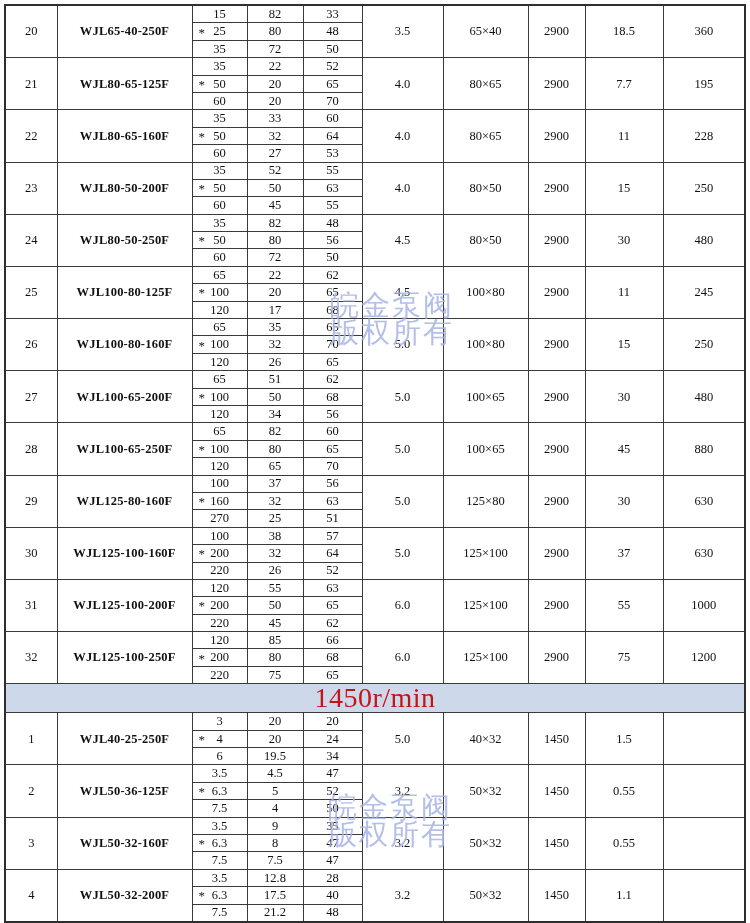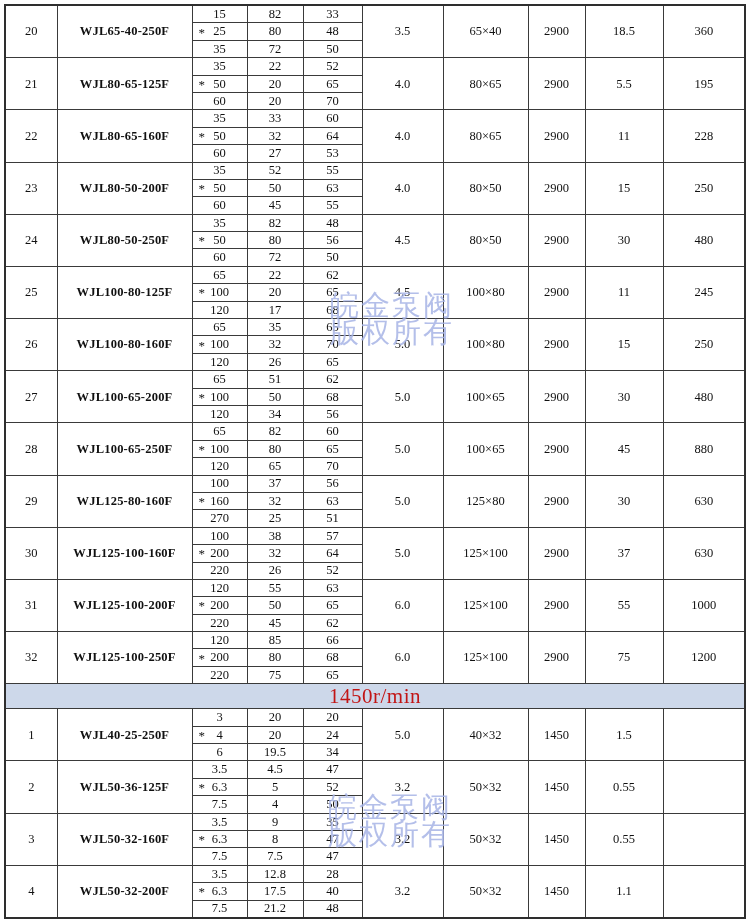--- a/index.html
+++ b/index.html
@@ -31,21 +31,21 @@
   }
   td.c-model{font-size:12.5px;letter-spacing:0.2px;font-weight:bold;}
   td.c-flow{position:relative;}
   td.c-flow .star{
     position:absolute;left:6px;top:50%;
     transform:translateY(-46%);
     font-size:13px;
   }
   tr.band-row td{
     height:24px;
-    font-size:21px;
+    font-size:28px;
     letter-spacing:0.5px;
   }
   .wm{
     position:absolute;
     pointer-events:none;
     z-index:6;
     font-family:Liberation Serif, serif;
     font-size:29px;
     line-height:27px;
     letter-spacing:2px;
@@ -101,21 +101,21 @@
         </tr>
         <tr>
           <td rowspan="3">21</td>
           <td class="c-model" rowspan="3">WJL80-65-125F</td>
           <td class="c-flow">35</td>
           <td>22</td>
           <td>52</td>
           <td rowspan="3">4.0</td>
           <td rowspan="3">80×65</td>
           <td rowspan="3">2900</td>
-          <td rowspan="3">5.5</td>
+          <td rowspan="3">7.7</td>
           <td rowspan="3">195</td>
         </tr>
         <tr>
           <td class="c-flow">50<span class="star">*</span></td>
           <td>20</td>
           <td>65</td>
         </tr>
         <tr>
           <td class="c-flow">60</td>
           <td>20</td>

